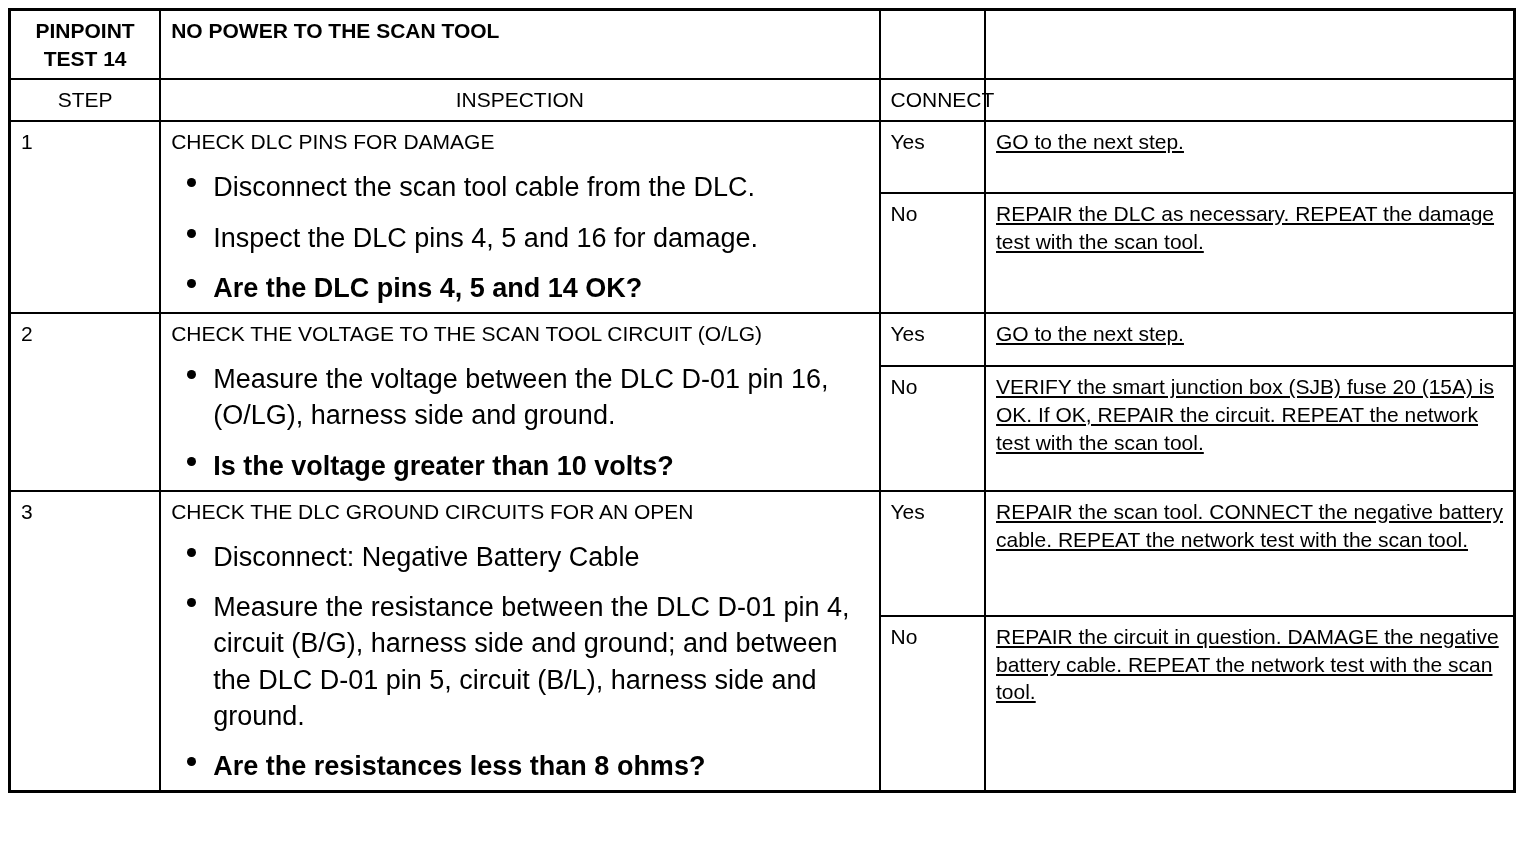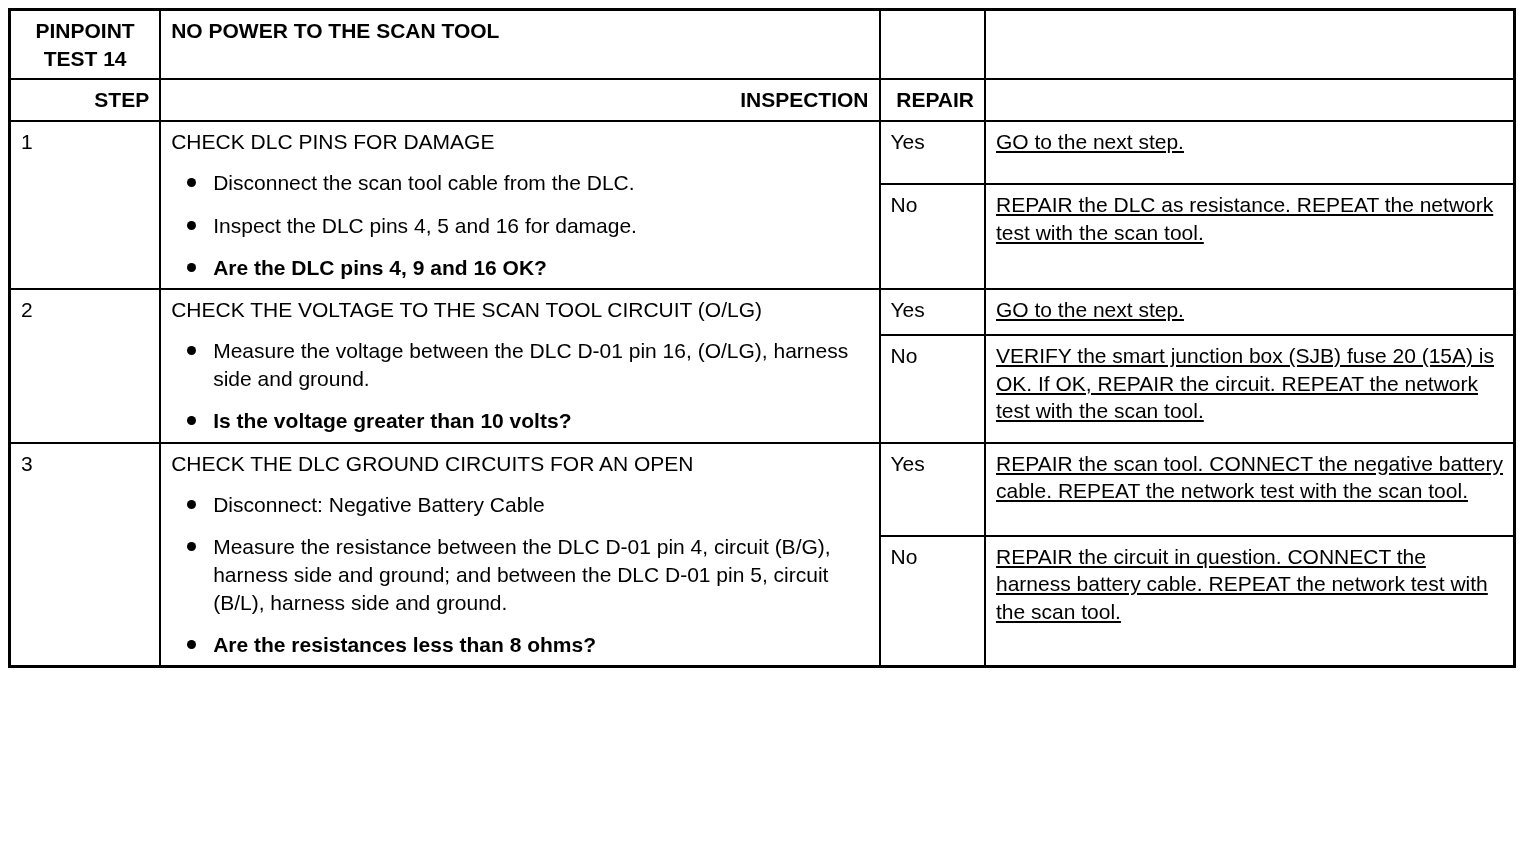--- a/index.html
+++ b/index.html
@@ -49,22 +49,22 @@
   .hdr-pinpoint {
     text-align: center;
     font-weight: bold;
     font-size: 21px;
     vertical-align: middle;
     line-height: 1.25;
     padding-top: 10px;
     padding-bottom: 10px;
   }
   .hdr-sub {
-    text-align: right;
-    font-weight: bold;
+    text-align: center;
+    font-weight: normal;
     font-size: 21px;
     vertical-align: middle;
     padding-top: 5px;
     padding-bottom: 5px;
   }
   .blank-cell { }
   .step-num {
     font-size: 21px;
     vertical-align: bottom;
     padding-bottom: 8px;
@@ -82,21 +82,21 @@
   }
   ul.bullets {
     list-style: none;
     margin: 0;
     padding: 0;
   }
   ul.bullets li {
     position: relative;
     padding-left: 42px;
     margin: 14px 0 0 0;
-    font-size: 21px;
+    font-size: 27px;
     line-height: 1.34;
   }
   ul.bullets li::before {
     content: "";
     position: absolute;
     left: 16px;
     top: 9px;
     width: 9px;
     height: 9px;
     border-radius: 50%;
@@ -138,40 +138,40 @@
           <div>TEST 14</div>
         </td>
         <td class="hdr-title">NO POWER TO THE SCAN TOOL</td>
         <td class="blank-cell"></td>
         <td class="blank-cell"></td>
       </tr>
 
       <tr>
         <td class="hdr-sub">STEP</td>
         <td class="hdr-sub">INSPECTION</td>
-        <td class="hdr-sub">REPAIR</td>
+        <td class="hdr-sub">CONNECT</td>
         <td class="blank-cell"></td>
       </tr>
 
       <tr>
         <td class="step-num" rowspan="2">1</td>
         <td class="insp-cell" rowspan="2">
           <div class="insp-title">CHECK DLC PINS FOR DAMAGE</div>
           <ul class="bullets">
             <li>Disconnect the scan tool cable from the DLC.</li>
             <li>Inspect the DLC pins 4, 5 and 16 for damage.</li>
-            <li class="bold">Are the DLC pins 4, 9 and 16 OK?</li>
+            <li class="bold">Are the DLC pins 4, 5 and 14 OK?</li>
           </ul>
         </td>
         <td class="action-cell">Yes</td>
         <td class="result-cell">GO to the next step.</td>
       </tr>
       <tr>
         <td class="action-cell">No</td>
-        <td class="result-cell">REPAIR the DLC as resistance. REPEAT the network test with the scan tool.</td>
+        <td class="result-cell">REPAIR the DLC as necessary. REPEAT the damage test with the scan tool.</td>
       </tr>
 
       <tr>
         <td class="step-num" rowspan="2">2</td>
         <td class="insp-cell" rowspan="2">
           <div class="insp-title">CHECK THE VOLTAGE TO THE SCAN TOOL CIRCUIT (O/LG)</div>
           <ul class="bullets">
             <li>Measure the voltage between the DLC D-01 pin 16, (O/LG), harness side and ground.</li>
             <li class="bold">Is the voltage greater than 10 volts?</li>
           </ul>
@@ -192,17 +192,17 @@
             <li>Disconnect: Negative Battery Cable</li>
             <li>Measure the resistance between the DLC D-01 pin 4, circuit (B/G), harness side and ground; and between the DLC D-01 pin 5, circuit (B/L), harness side and ground.</li>
             <li class="bold">Are the resistances less than 8 ohms?</li>
           </ul>
         </td>
         <td class="action-cell">Yes</td>
         <td class="result-cell">REPAIR the scan tool. CONNECT the negative battery cable. REPEAT the network test with the scan tool.</td>
       </tr>
       <tr>
         <td class="action-cell">No</td>
-        <td class="result-cell">REPAIR the circuit in question. CONNECT the harness battery cable. REPEAT the network test with the scan tool.</td>
+        <td class="result-cell">REPAIR the circuit in question. DAMAGE the negative battery cable. REPEAT the network test with the scan tool.</td>
       </tr>
     </tbody>
   </table>
 </div>
 
 </body></html>

